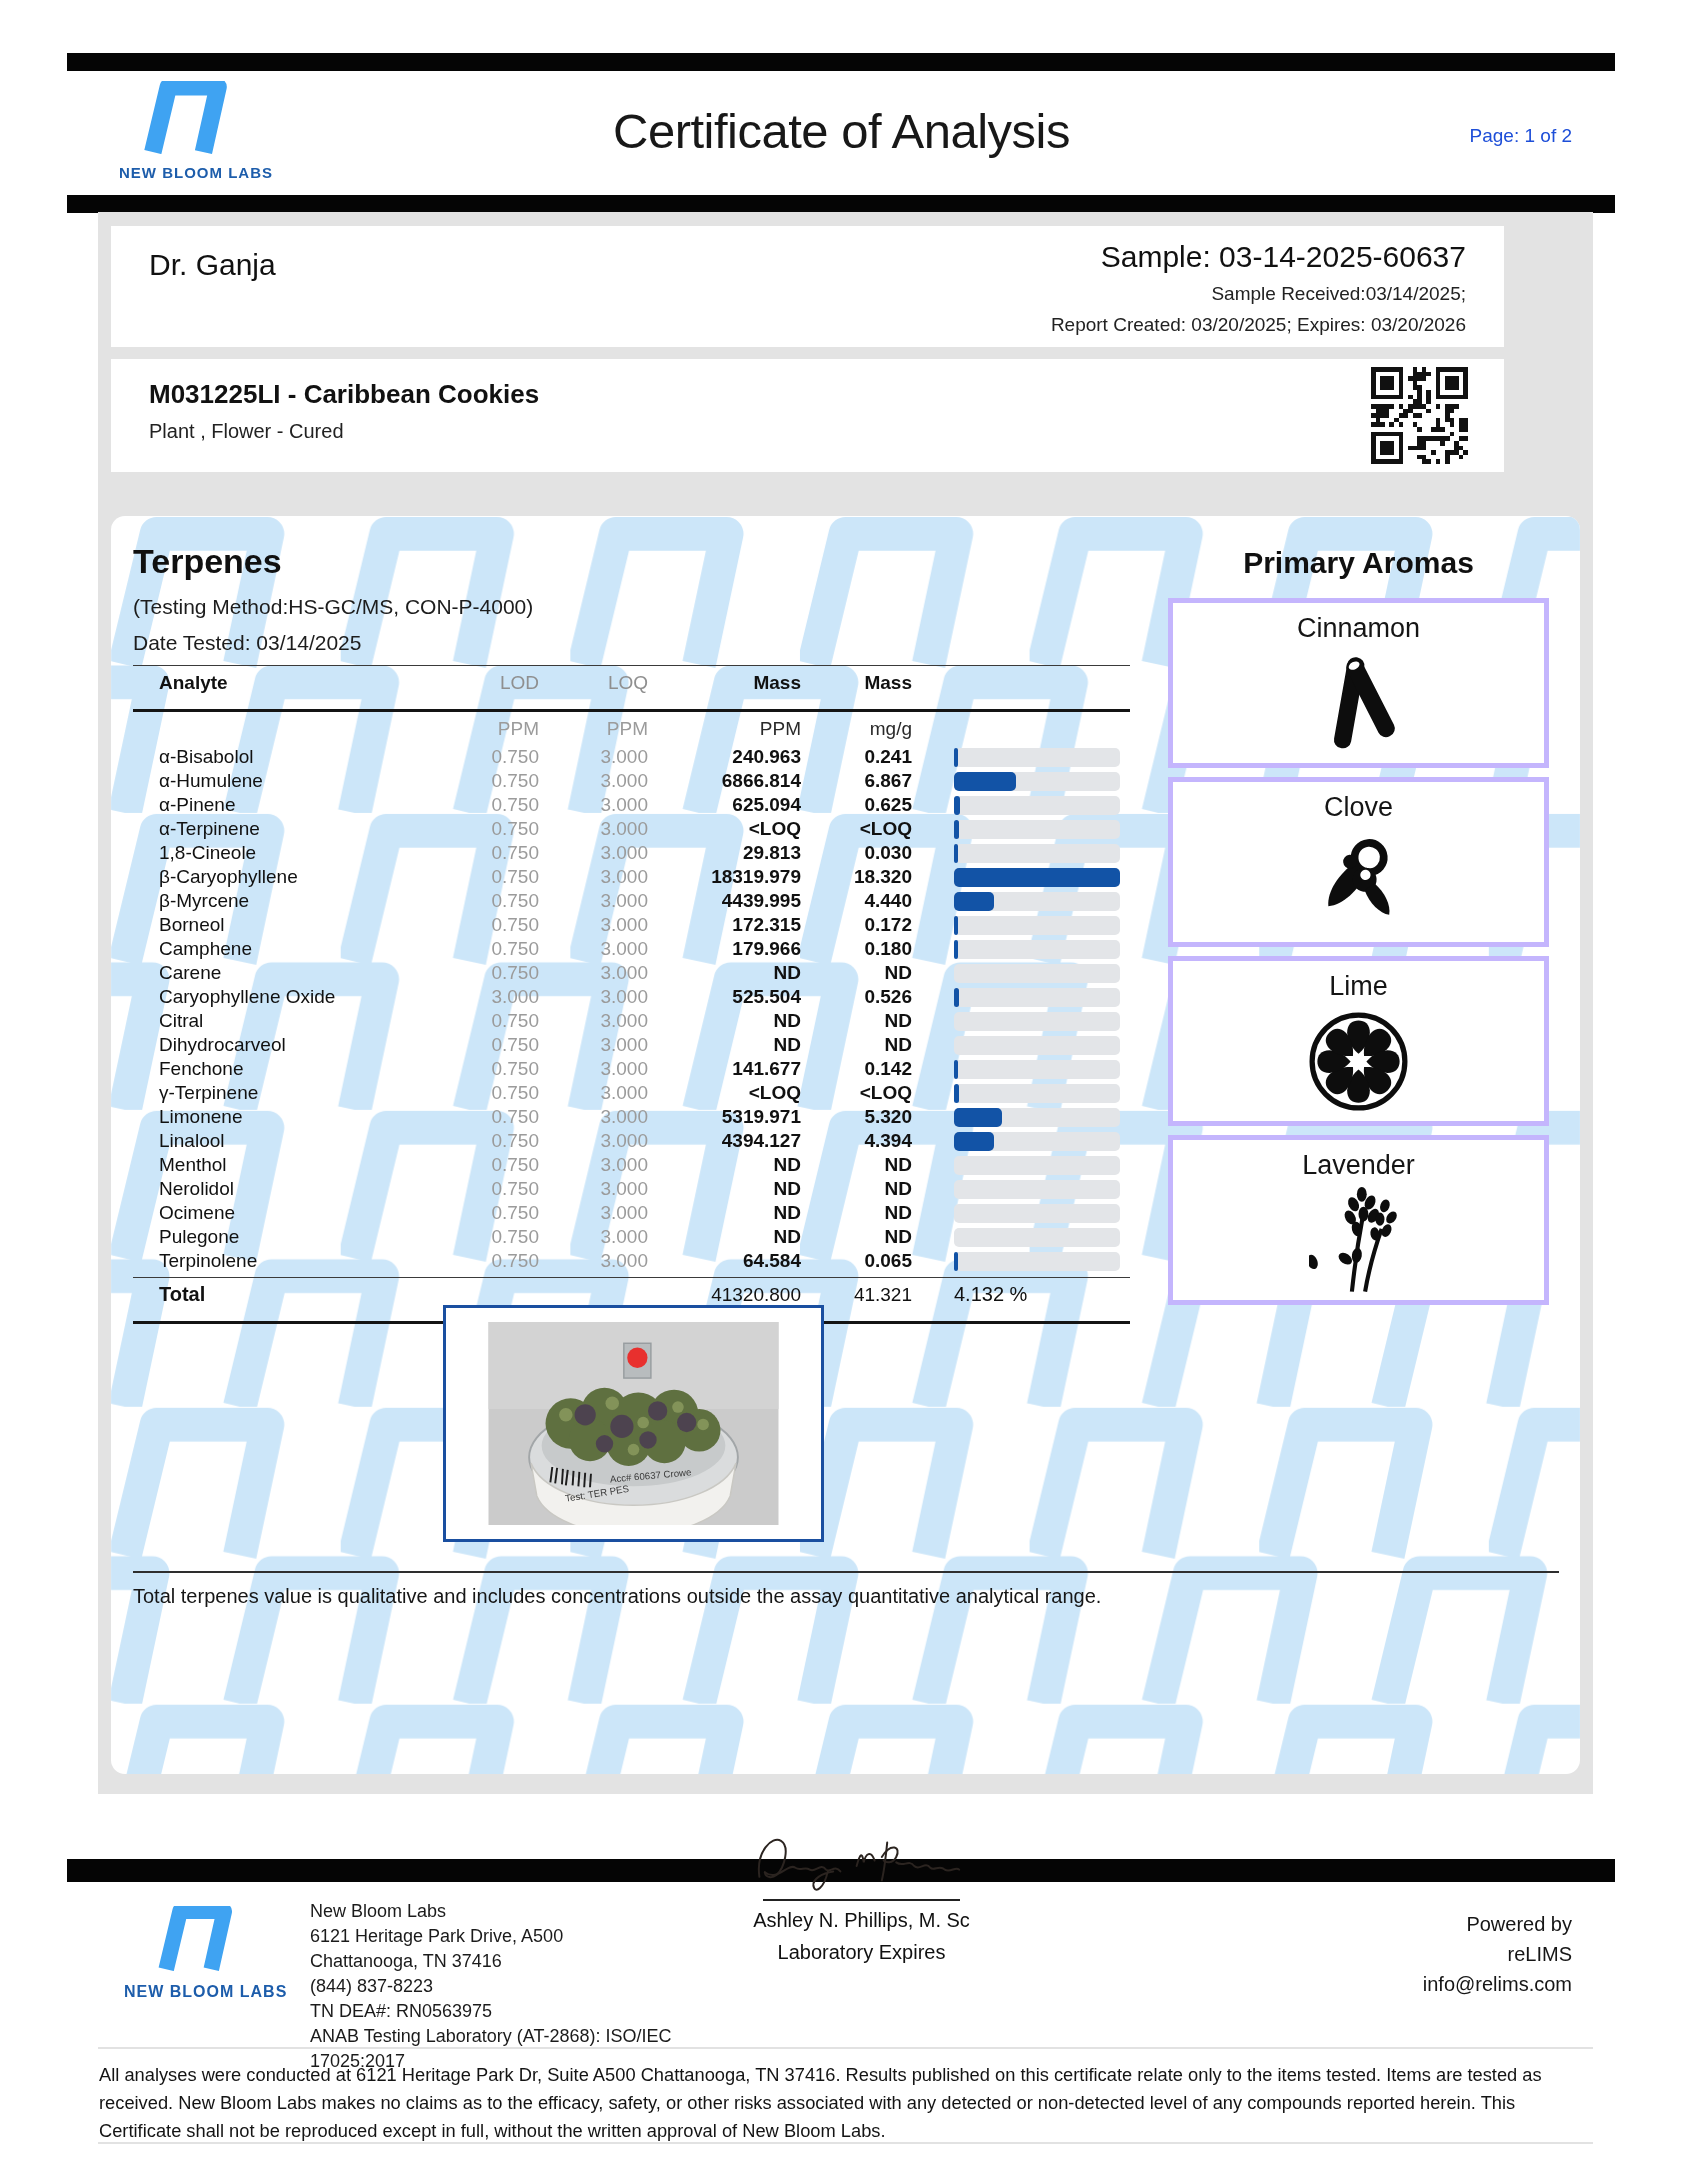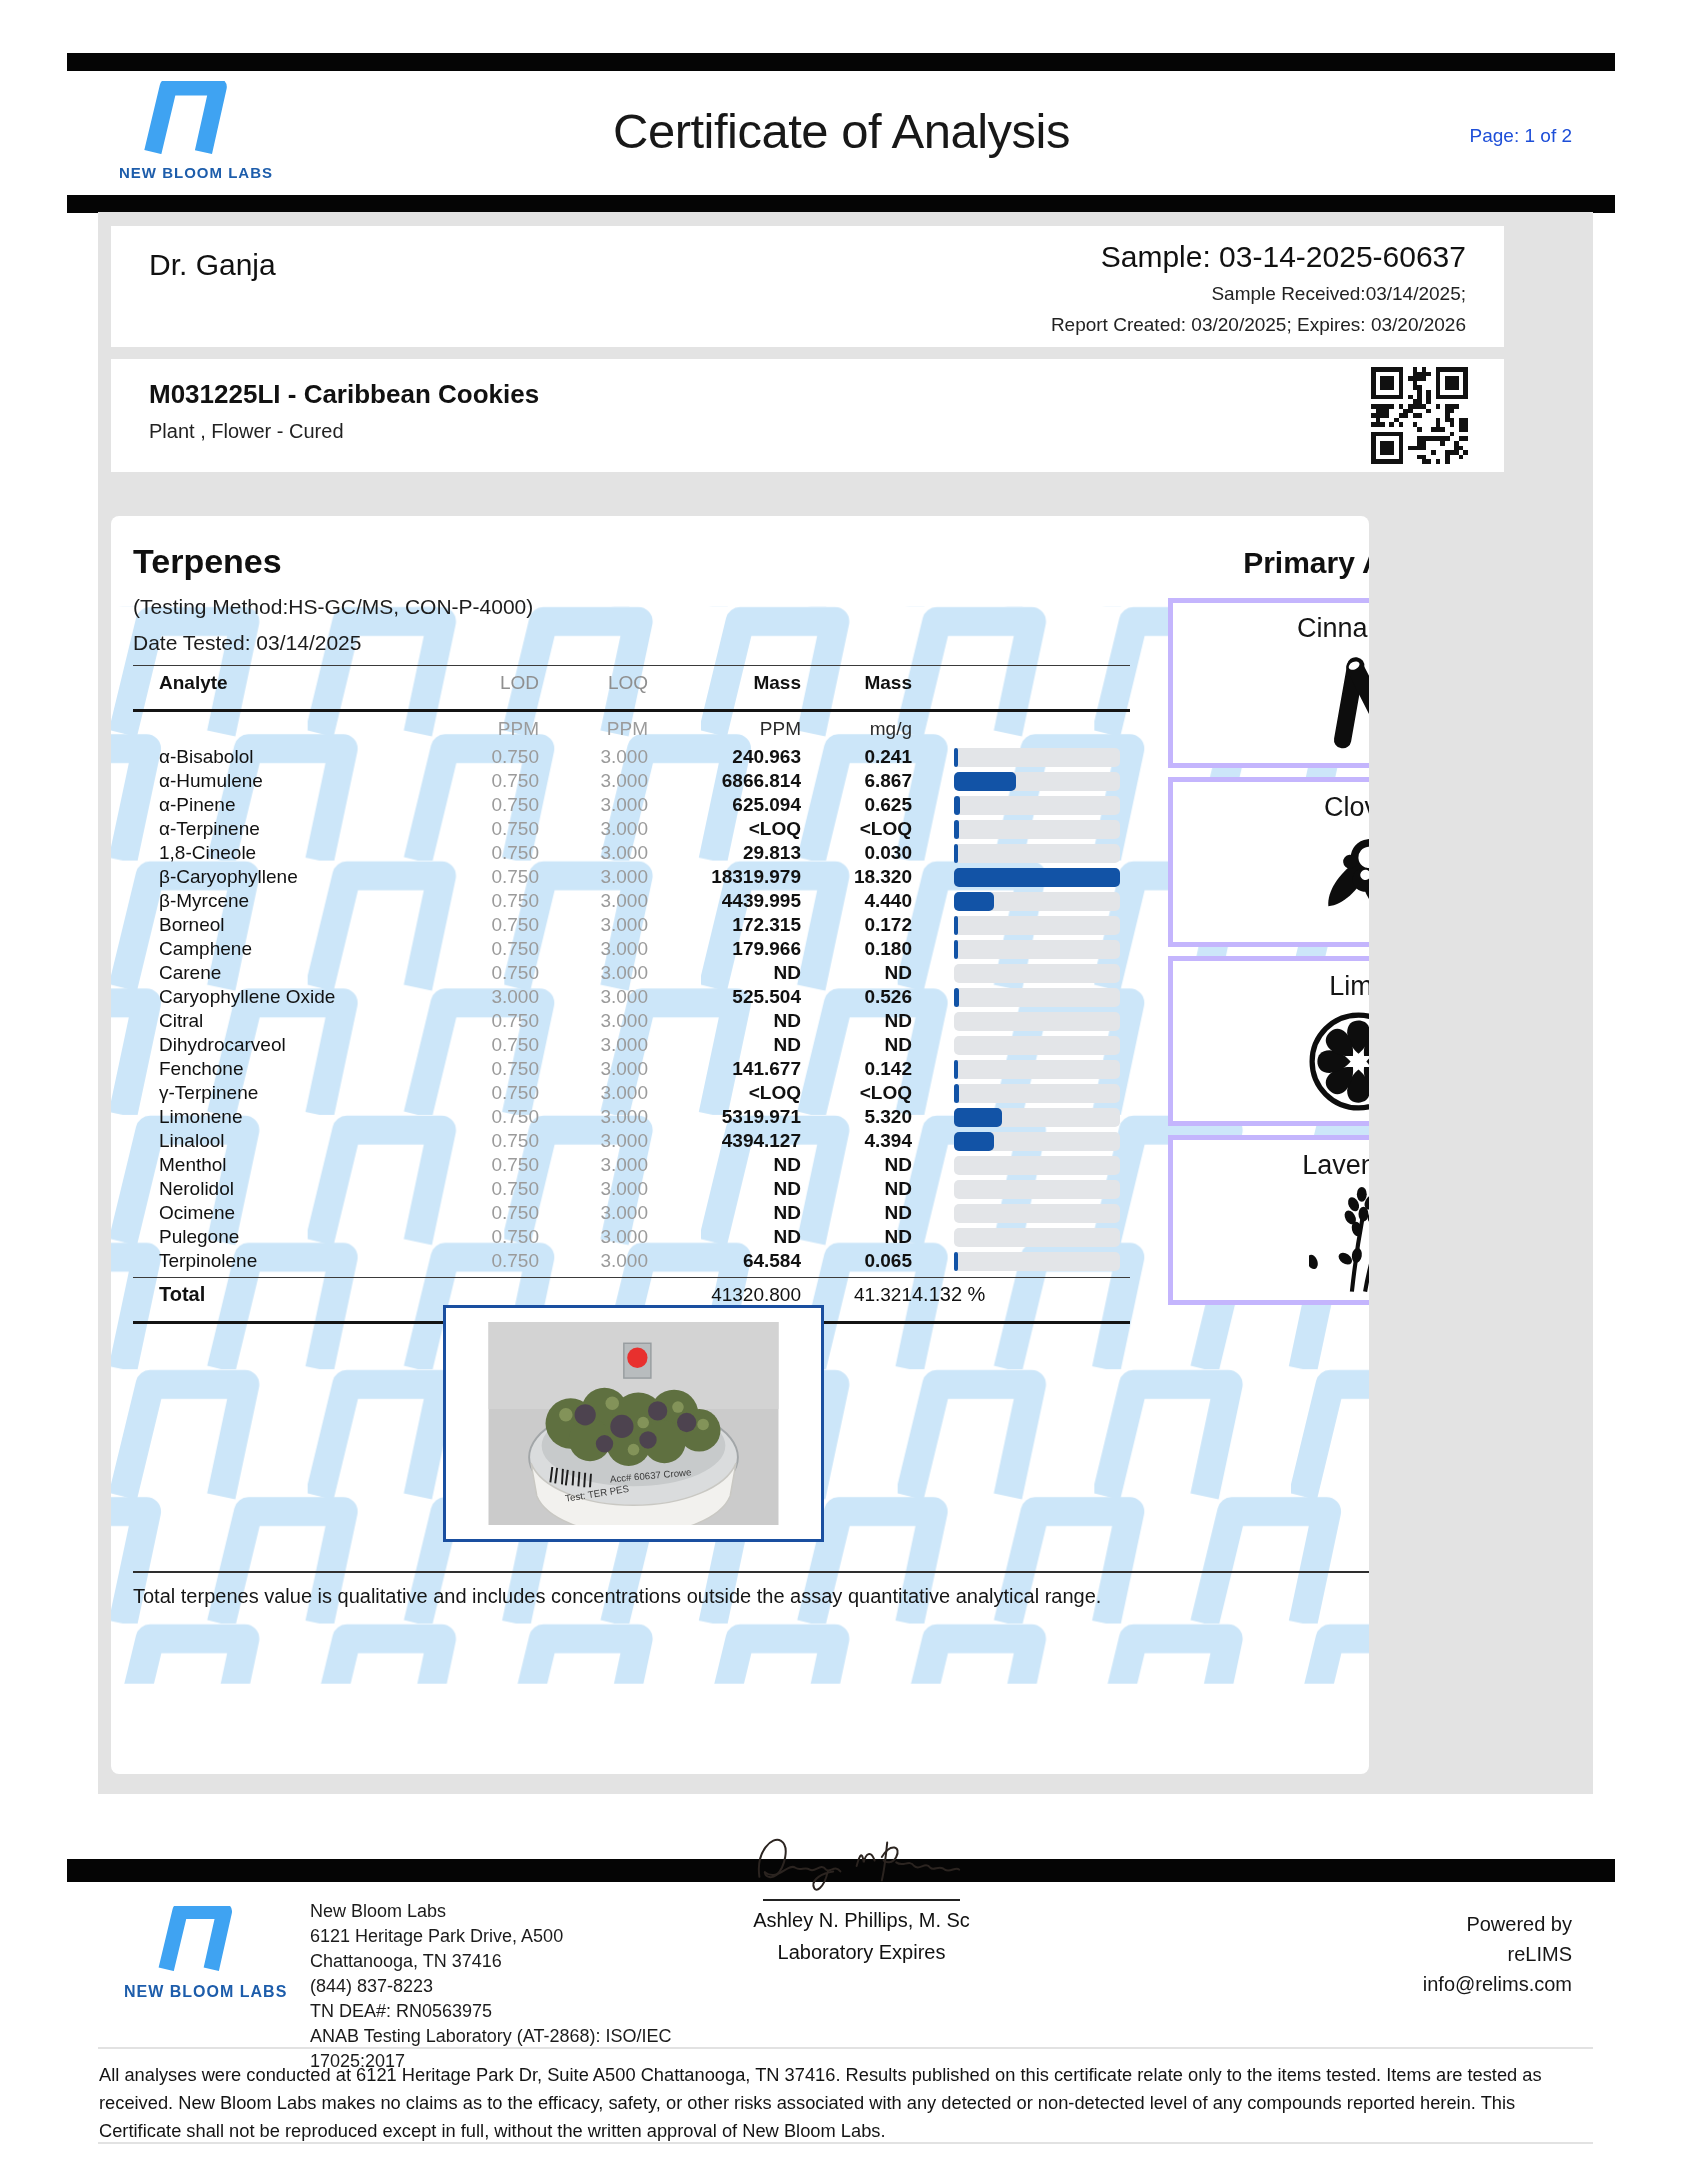--- a/index.html
+++ b/index.html
@@ -18,22 +18,22 @@
   .client-card{top:14px;height:121px;}
   .client-name{position:absolute;left:38px;top:22px;font-size:30px;color:#111;}
   .client-right{position:absolute;right:38px;top:14px;text-align:right;}
   .sample-id{font-size:30px;color:#111;}
   .sample-sub{font-size:19px;color:#222;margin-top:9px;}
   .sample-card{top:147px;height:113px;}
   .sample-title{position:absolute;left:38px;top:20px;font-size:26px;font-weight:600;color:#111;}
   .sample-type{position:absolute;left:38px;top:61px;font-size:20px;color:#222;}
   .qr{position:absolute;right:36px;top:8px;width:97px;height:97px;}
   
-  .content-box{position:absolute;left:13px;top:304px;width:1258px;height:1258px;
-               background:#fff;border-radius:8px;overflow:hidden;}
+  .content-box{position:absolute;left:13px;top:304px;width:1469px;height:1258px;
+               background:#fff;border-radius:14px;overflow:hidden;}
   .wm{position:absolute;left:0;top:0;width:100%;height:100%;}
   .left-col{position:absolute;left:22px;top:26px;width:1005px;}
   .sec-title{font-size:34px;font-weight:bold;color:#101010;}
   .sec-method{font-size:21px;margin-top:14px;color:#1d1d1d;}
   .sec-date{font-size:21px;margin-top:12px;color:#1d1d1d;}
   .t-rule{border:none;border-top:2px solid #3a3a3a;margin:10px 0 0 0;width:997px;}
   .t-rule.thick{border-top:3px solid #141414;}
   .t-rule.thin{border-top:1.5px solid #3a3a3a;}
   .t-row{display:flex;align-items:center;height:24px;width:997px;}
   .t-hrow{height:33px;}
@@ -43,21 +43,21 @@
   .c-ppm{width:153px;text-align:right;font-size:19px;color:#111;font-weight:bold;}
   .c-mgg{width:111px;text-align:right;font-size:19px;color:#111;font-weight:bold;}
   .c-bar{width:166px;margin-left:42px;height:21px;position:relative;}
   .hd{font-weight:bold;color:#111;}
   .hd-gray{color:#8f8f8f;font-weight:400;}
   .sub{font-weight:400;color:#2a2a2a;}
   .bar-track{position:absolute;left:0;top:1px;width:166px;height:19px;background:#e3e5e8;border-radius:5px;}
   .bar-fill{position:absolute;left:0;top:1px;height:19px;background:#1253a6;border-radius:5px;}
   .total-row .c-name{font-weight:bold;font-size:20px;}
   .total-row .c-ppm,.total-row .c-mgg{font-weight:400;}
-  .total-pct{font-size:20px;color:#111;}
+  .total-pct{font-size:20px;color:#111;margin-left:42px;}
   
   .right-col{position:absolute;left:1057px;top:30px;width:381px;}
   .aroma-title{font-size:30px;font-weight:bold;text-align:center;color:#101010;margin-bottom:18px;}
   .aroma-box{height:170px;border:5px solid #c4b5fd;background:#fff;margin-bottom:9px;
              box-sizing:border-box;display:flex;flex-direction:column;align-items:center;}
   .aroma-label{font-size:27px;color:#151515;margin-top:10px;}
   .aroma-ico{flex:1;display:flex;align-items:center;justify-content:center;}
   
   .photo-box{position:absolute;left:332px;top:789px;width:381px;height:237px;background:#fff;
              border:3px solid #1a4fa0;box-sizing:border-box;display:flex;align-items:center;justify-content:center;}

